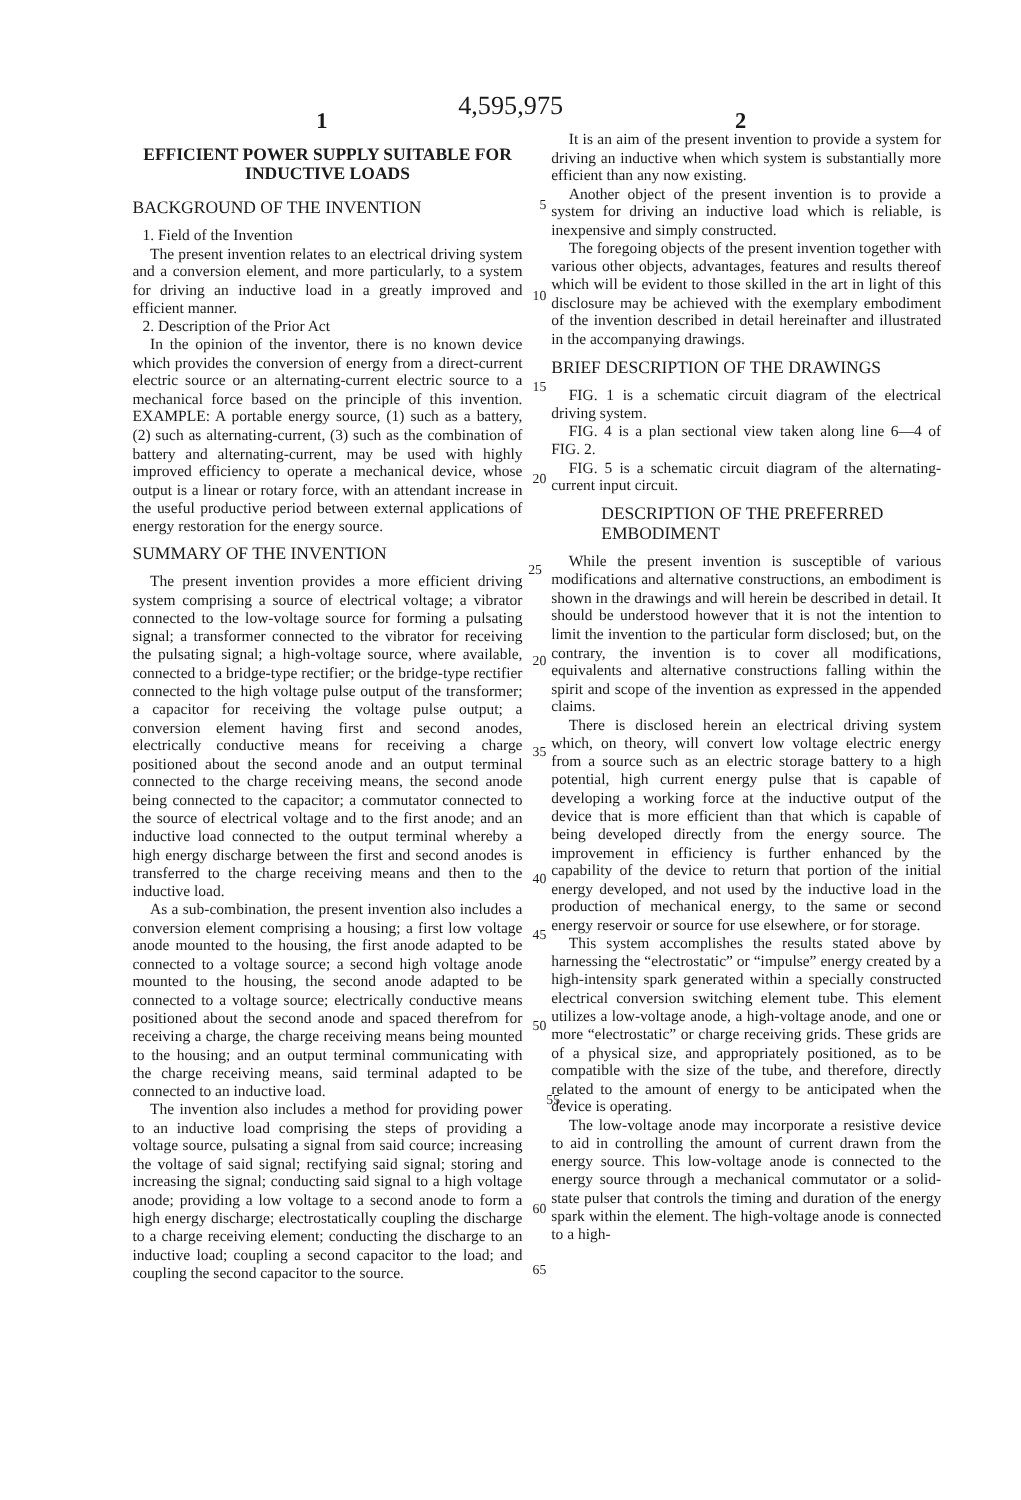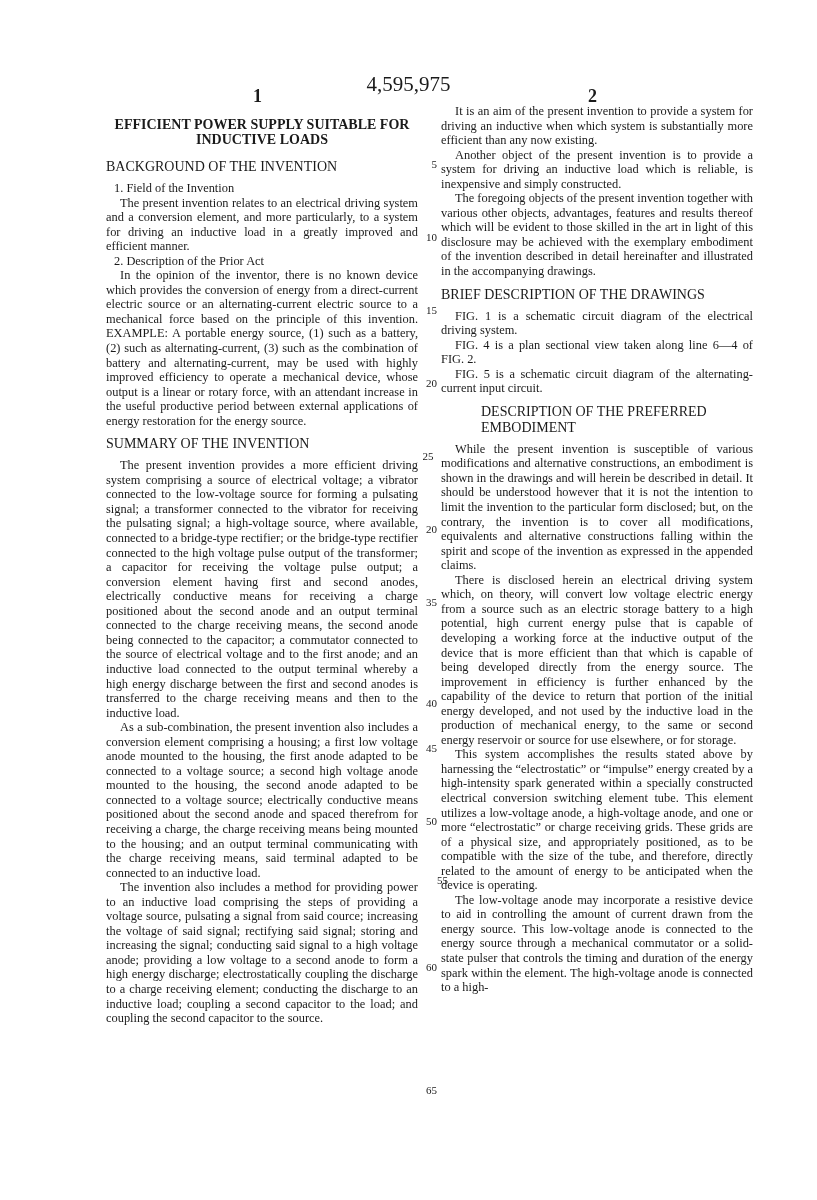--- a/index.html
+++ b/index.html
@@ -46,21 +46,21 @@
   <span style="top:304px;">15</span>
   <span style="top:377px;">20</span>
   <span style="top:450px;text-align:center;">25</span>
   <span style="top:523px;">20</span>
   <span style="top:596px;">35</span>
   <span style="top:669px;margin-top:28px;">40</span>
   <span style="top:742px;">45</span>
   <span style="top:815px;">50</span>
   <span style="top:874px;margin-left:11px;">55</span>
   <span style="top:961px;">60</span>
-  <span style="top:1084px;text-align:right;">65</span>
+  <span style="top:1010px;text-align:right;">65</span>
 </div>
 
 <div class="col right">
   <p>It is an aim of the present invention to provide a system for driving an inductive when which system is substantially more efficient than any now existing.</p>
   <p>Another object of the present invention is to provide a system for driving an inductive load which is reliable, is inexpensive and simply constructed.</p>
   <p>The foregoing objects of the present invention together with various other objects, advantages, features and results thereof which will be evident to those skilled in the art in light of this disclosure may be achieved with the exemplary embodiment of the invention described in detail hereinafter and illustrated in the accompanying drawings.</p>
   <div class="sechead">BRIEF DESCRIPTION OF THE DRAWINGS</div>
   <p>FIG. 1 is a schematic circuit diagram of the electrical driving system.</p>
   <p>FIG. 4 is a plan sectional view taken along line 6—4 of FIG. 2.</p>
   <p>FIG. 5 is a schematic circuit diagram of the alternating-current input circuit.</p>

